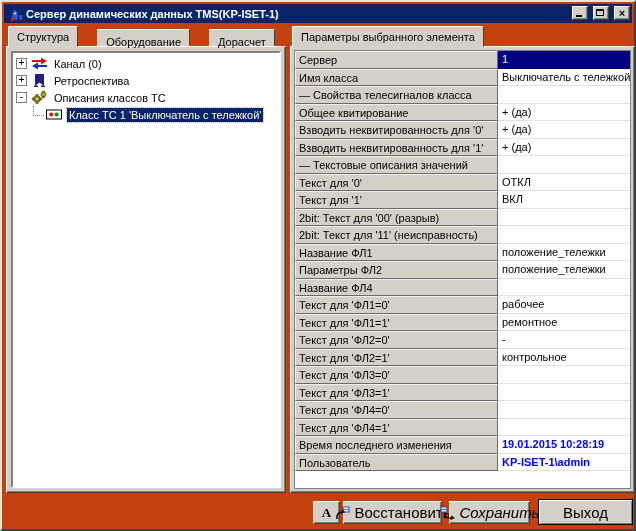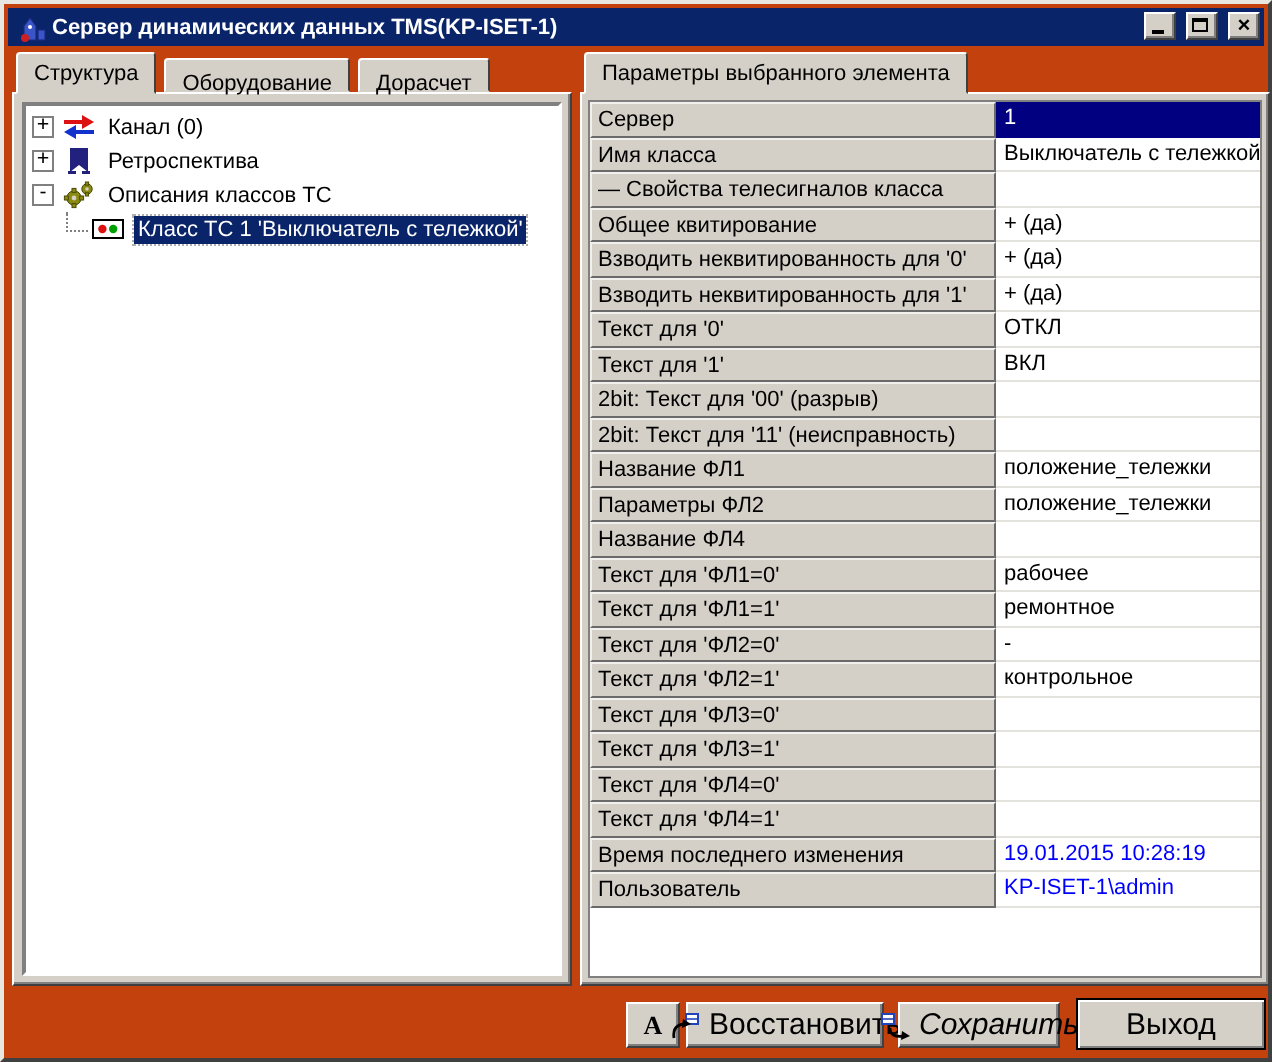--- a/index.html
+++ b/index.html
@@ -31,21 +31,21 @@
     box-shadow:inset -1px -1px 0 #808080;
     padding:0; position:relative; cursor:default;
   }
   .glyph-min { position:absolute; left:3px; bottom:2px; width:6px; height:2px; background:#000; }
   .glyph-max { position:absolute; left:2px; top:2px; width:8px; height:7px; border:1px solid #000; border-top-width:2px; box-sizing:border-box; }
   .glyph-close { position:absolute; left:0; top:0; right:0; bottom:0; font-size:11px; line-height:12px; text-align:center; font-weight:bold; }
   
   .tabs { position:absolute; display:flex; align-items:flex-end; height:21px; z-index:3; }
   .tab {
     height:17px; box-sizing:border-box; padding:6px 8px 0;
-    background:#d4d0c8; margin-right:4px; white-space:nowrap;
+    background:#d4d0c8; margin-right:19px; white-space:nowrap;
     border:1px solid; border-color:#fff #404040 #d4d0c8 #fff;
     border-top-left-radius:2px; border-top-right-radius:2px;
   }
   .tab.active {
     height:21px; padding-top:4px; position:relative; top:1px; z-index:4;
   }
   
   .panel-page {
     position:absolute; background:#d4d0c8; box-sizing:border-box;
     border:1px solid; border-color:#fff #404040 #404040 #fff;
@@ -82,21 +82,21 @@
     width:203px; flex:none; box-sizing:border-box;
     background:#d4d0c8; padding:2px 3px 0;
     border:1px solid; border-color:#f2f0ec #6a6a6a #6a6a6a #f2f0ec;
     white-space:nowrap; overflow:hidden;
   }
   .pvalue {
     flex:1; padding:2px 4px 0; white-space:nowrap; overflow:hidden;
     border-bottom:1px solid #e4e2dc; background:#fff;
   }
   .prow.selected .pvalue { background:#000080; color:#fff; border-bottom-color:#000080; }
-  .pvalue.blue { color:#0000ff; }
+  .pvalue.blue { color:#0000ff;font-weight:bold; }
   
   .footer { position:absolute; left:0; top:492px; width:636px; height:37px; }
   .btn {
     position:absolute; top:7px; height:23px; box-sizing:border-box;
     background:#d4d0c8; font-size:15px; font-family:"Liberation Sans", sans-serif;
     border:1px solid; border-color:#fff #404040 #404040 #fff;
     box-shadow:inset -1px -1px 0 #808080;
     display:flex; align-items:center; justify-content:center; gap:4px;
     padding:0 6px; cursor:default;
   }
@@ -225,20 +225,24 @@
           </div>
           <div class="prow">
             <div class="plabel">Взводить неквитированность для '0'</div>
             <div class="pvalue">+ (да)</div>
           </div>
           <div class="prow">
             <div class="plabel">Взводить неквитированность для '1'</div>
             <div class="pvalue">+ (да)</div>
           </div>
           <div class="prow">
+            <div class="plabel">— Текстовые описания значений</div>
+            <div class="pvalue"></div>
+          </div>
+          <div class="prow">
             <div class="plabel">Текст для '0'</div>
             <div class="pvalue">ОТКЛ</div>
           </div>
           <div class="prow">
             <div class="plabel">Текст для '1'</div>
             <div class="pvalue">ВКЛ</div>
           </div>
           <div class="prow">
             <div class="plabel">2bit: Текст для '00' (разрыв)</div>
             <div class="pvalue"></div>

